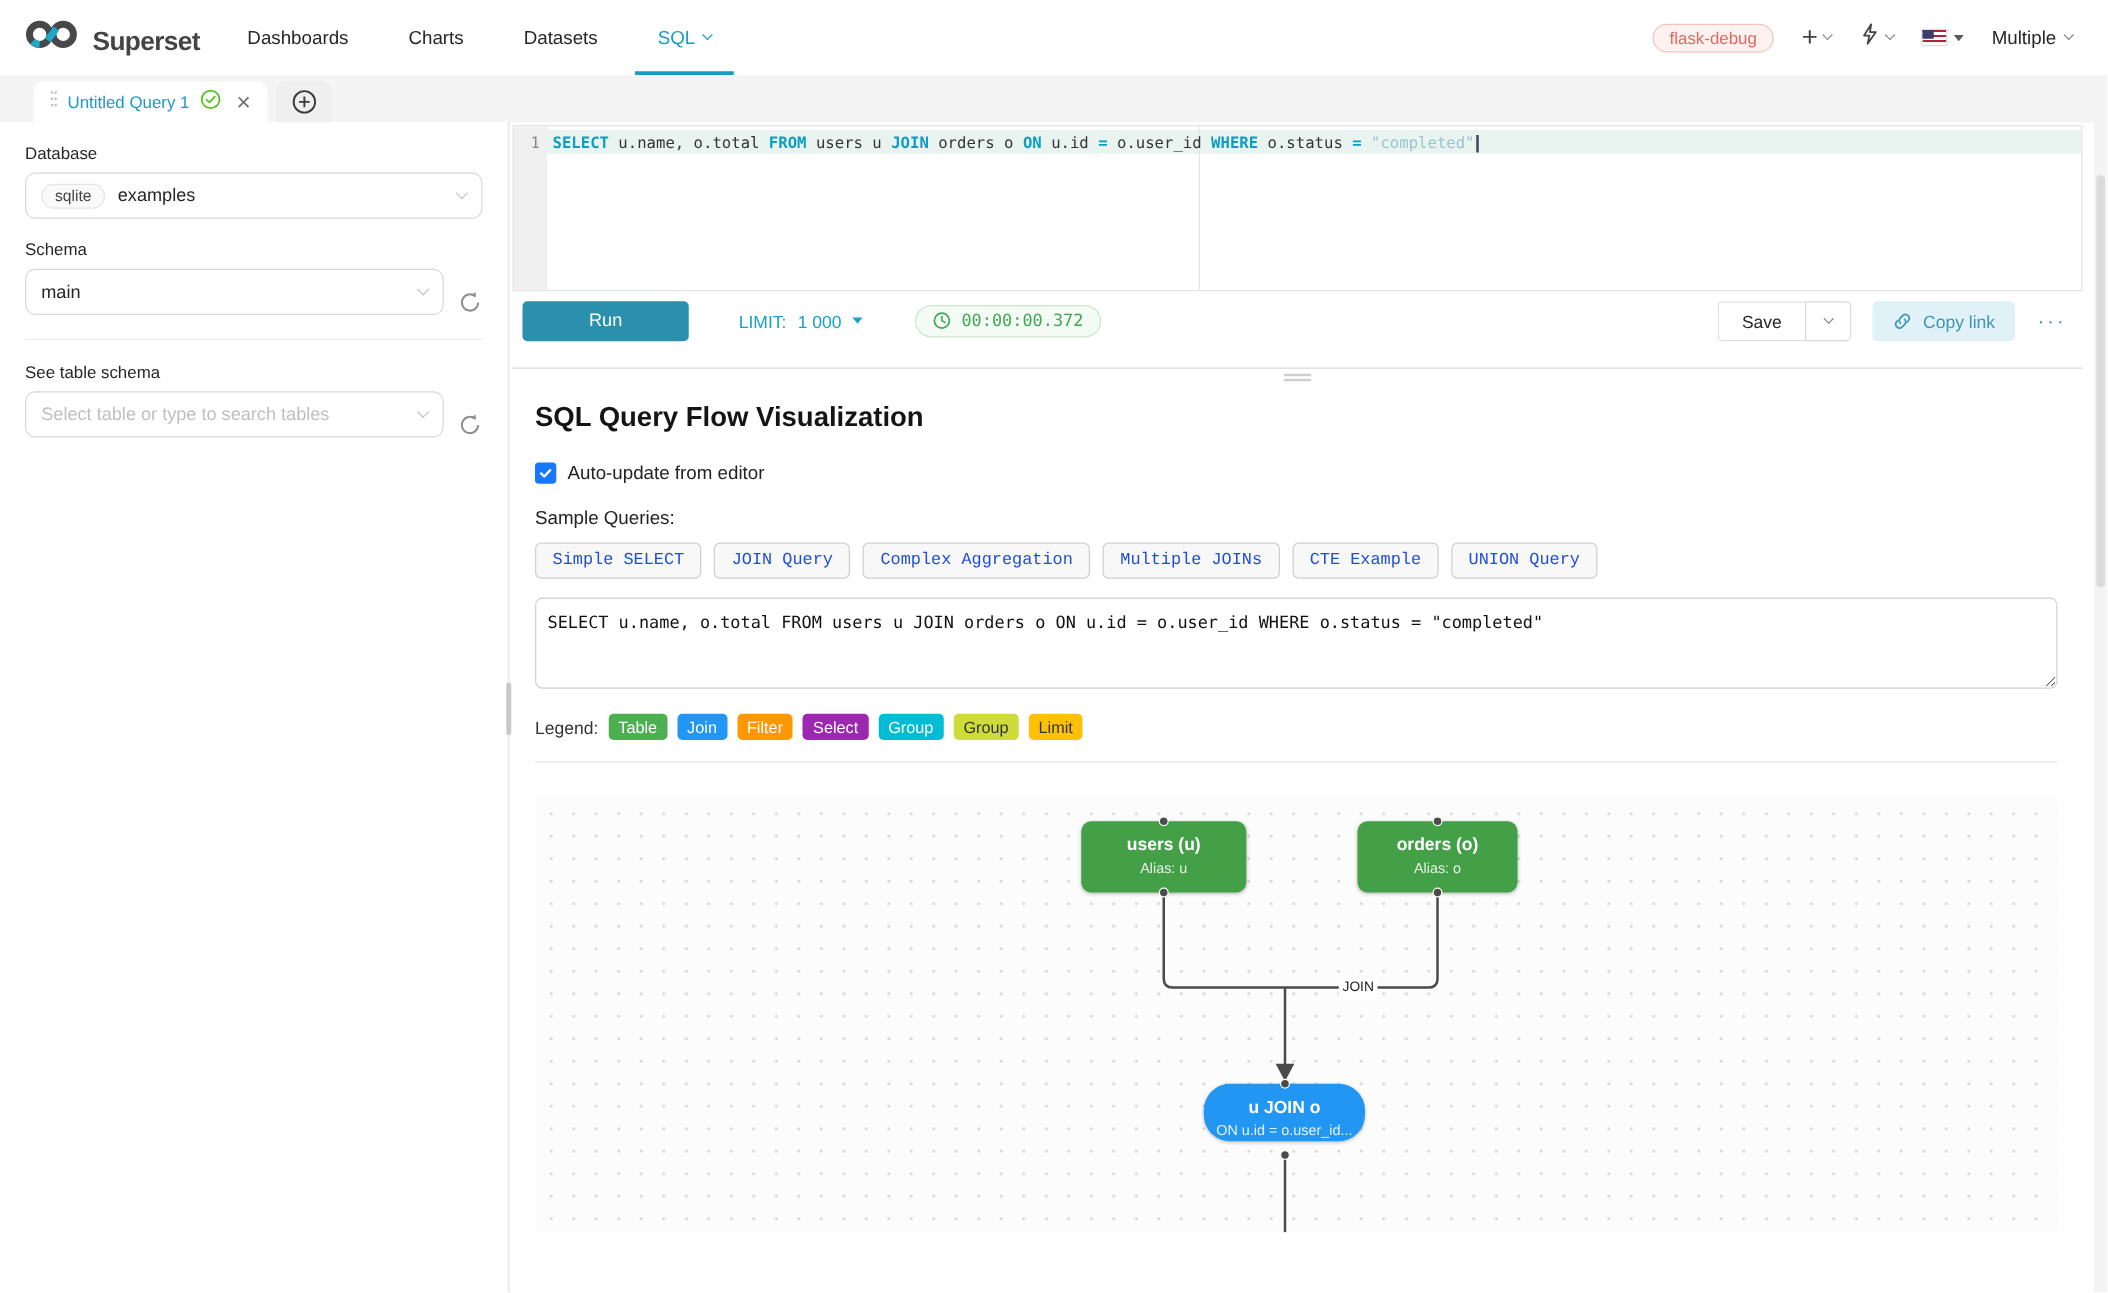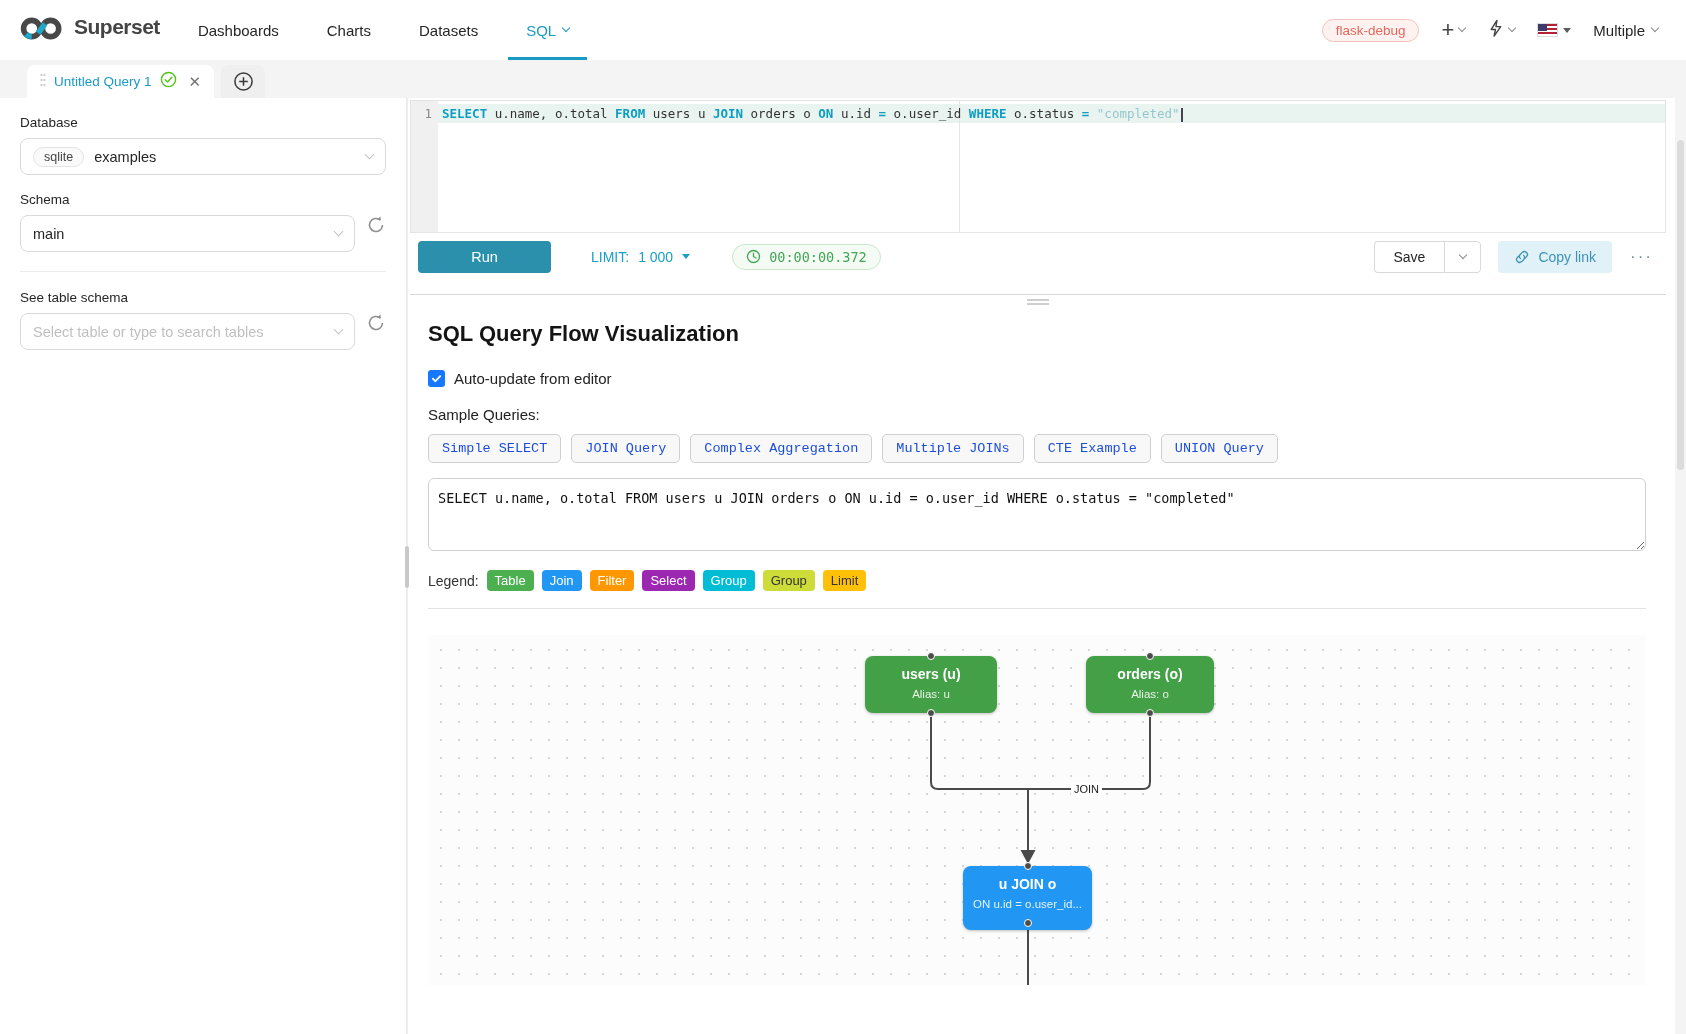--- a/index.html
+++ b/index.html
@@ -2,21 +2,21 @@
 <html><head>
 <meta charset="utf-8">
 <style>
   * { margin:0; padding:0; box-sizing:border-box; }
   html,body { background:#fff; }
   body { font-family:"Liberation Sans", sans-serif; color:#262626; }
   .page { position:relative; width:1686px; height:1034px; background:#fff; overflow:hidden; }
 
   
   .navbar { height:60px; display:flex; align-items:center; padding:0 28px 0 18px; background:#fff; position:relative; }
-  .brand { display:flex; align-items:flex-start; gap:8px; margin-right:34px; cursor:pointer; }
+  .brand { display:flex; align-items:flex-end; gap:8px; margin-right:34px; cursor:pointer; }
   .brand-text { font-size:21px; font-weight:bold; color:#444; letter-spacing:-0.5px; }
   .nav-items { display:flex; align-items:center; gap:40px; height:100%; }
   .nav-item { font-size:15px; color:#262626; height:100%; display:flex; align-items:center; position:relative; cursor:pointer; padding:0 4px; }
   .nav-item.active { color:#1a9bc4; }
   .nav-item.active::after { content:""; position:absolute; left:-14px; right:-14px; bottom:0; height:3px; background:#1a9bc4; }
   .nav-right { margin-left:auto; display:flex; align-items:center; gap:22px; }
   .env-pill { font-size:13.5px; color:#e0695f; background:#fdf2f0; border:1px solid #f3c4be; border-radius:13px; padding:3px 13px; }
   .icon-btn { display:flex; align-items:center; gap:5px; color:#434343; cursor:pointer; }
   .plus-glyph { font-size:22px; line-height:1; color:#434343; font-weight:400; }
   .chev { display:inline-block; width:7px; height:7px; border-right:1.6px solid currentColor; border-bottom:1.6px solid currentColor; transform:rotate(45deg); position:relative; top:-2px; }
@@ -30,21 +30,21 @@
   .tabstrip { height:38px; background:#f4f4f4; display:flex; align-items:flex-end; padding-left:27px; }
   .qtab { height:33px; background:#fff; border-radius:8px 8px 0 0; display:flex; align-items:center; padding:0 13px; gap:8px; cursor:pointer; }
   .qtab-title { color:#1a9bc4; font-size:13.5px; }
   .qtab-close { color:#737373; font-size:15px; margin-left:4px; cursor:pointer; }
   .addtab { height:33px; width:44px; margin-left:7px; background:#efefef; border-radius:8px 8px 0 0; display:flex; align-items:center; justify-content:center; cursor:pointer; }
 
   
   .app-body { display:flex; height:936px; }
   .sidebar { width:406px; flex:none; padding:17px 20px 0 20px; background:#fff; }
   .fld-label { font-size:13.5px; color:#262626; margin:0 0 8px 0; }
-  .sel-row { display:flex; align-items:flex-start; gap:11px; margin-bottom:17px; }
+  .sel-row { display:flex; align-items:flex-end; gap:11px; margin-bottom:17px; }
   .sel { flex:1; height:37px; border:1px solid #d9d9d9; border-radius:8px; background:#fff; display:flex; align-items:center; padding:0 12px; cursor:pointer; min-width:0; }
   .sel .grow { flex:1; font-size:14.5px; color:#262626; overflow:hidden; white-space:nowrap; }
   .sel .grow.placeholder { color:#bfbfbf; }
   .sel .chev { color:#c4c4c4; }
   .engine-pill { font-size:12.5px; color:#444; background:#fafafa; border:1px solid #e4e4e4; border-radius:12px; padding:2px 10px; margin-right:10px; }
   .side-divider { border:none; border-top:1px solid #ececec; margin:19px 0 18px 0; }
   .refresh-btn { flex:none; width:20px; height:20px; cursor:pointer; }
 
   .vdiv { width:2px; background:#ededed; position:relative; flex:none; }
   .vdiv .grip { position:absolute; top:448px; left:-1px; width:4px; height:42px; background:#c9c9c9; border-radius:2px; cursor:col-resize; }
@@ -336,21 +336,21 @@
               <div class="ns">Alias: u</div>
             </div>
             <span class="handle" style="left: 499px; top: 17px;"></span>
             <span class="handle" style="left: 499px; top: 74px;"></span>
             <div class="flow-node" style="left: 658px; top: 21px; width: 128px; height: 57px; background: rgb(67, 160, 71);">
               <div class="nt">orders (o)</div>
               <div class="ns">Alias: o</div>
             </div>
             <span class="handle" style="left: 718px; top: 17px;"></span>
             <span class="handle" style="left: 718px; top: 74px;"></span>
-            <div class="flow-node" style="left: 535px; top: 231px; width: 129px; height: 64px; background: rgb(33, 150, 243);">
+            <div class="flow-node" style="left: 535px; top: 231px; width: 129px; height: 46px; background: rgb(33, 150, 243); border-radius: 21px;">
               <div class="nt">u JOIN o</div>
               <div class="ns">ON u.id = o.user_id...</div>
             </div>
             <span class="handle" style="left: 595.5px; top: 227px;"></span>
             <span class="handle" style="left: 595.5px; top: 284px;"></span>
           </div>
       </section>
     </main>
   </div>
 

